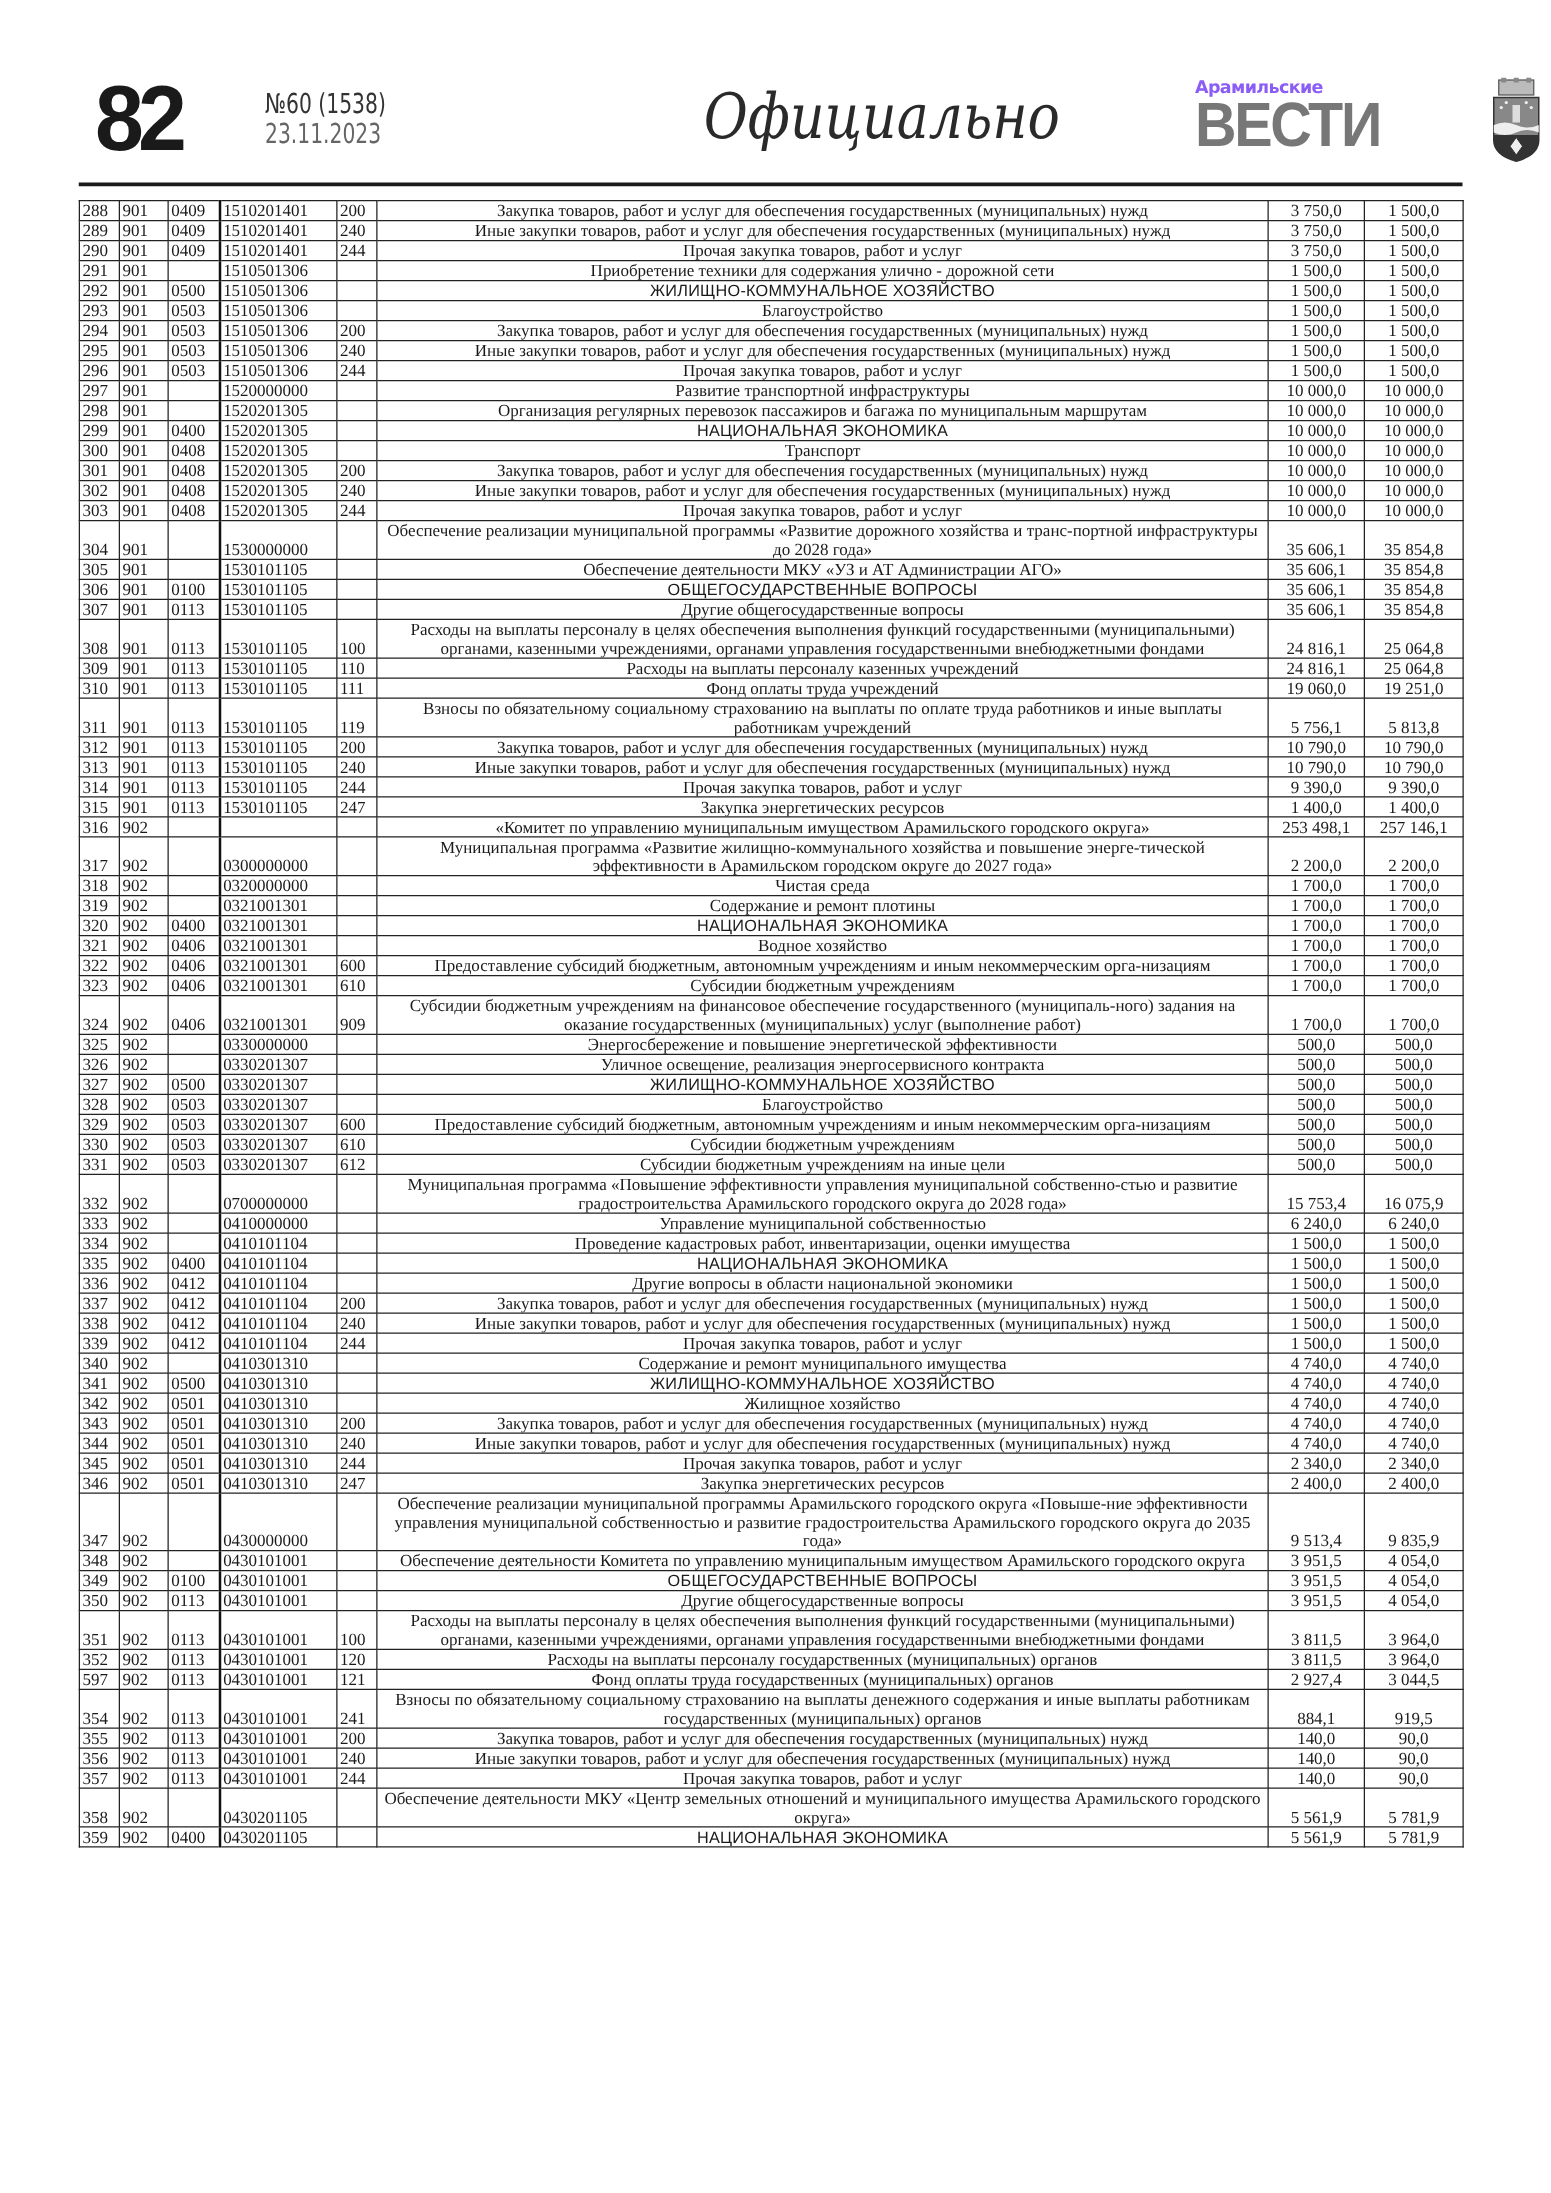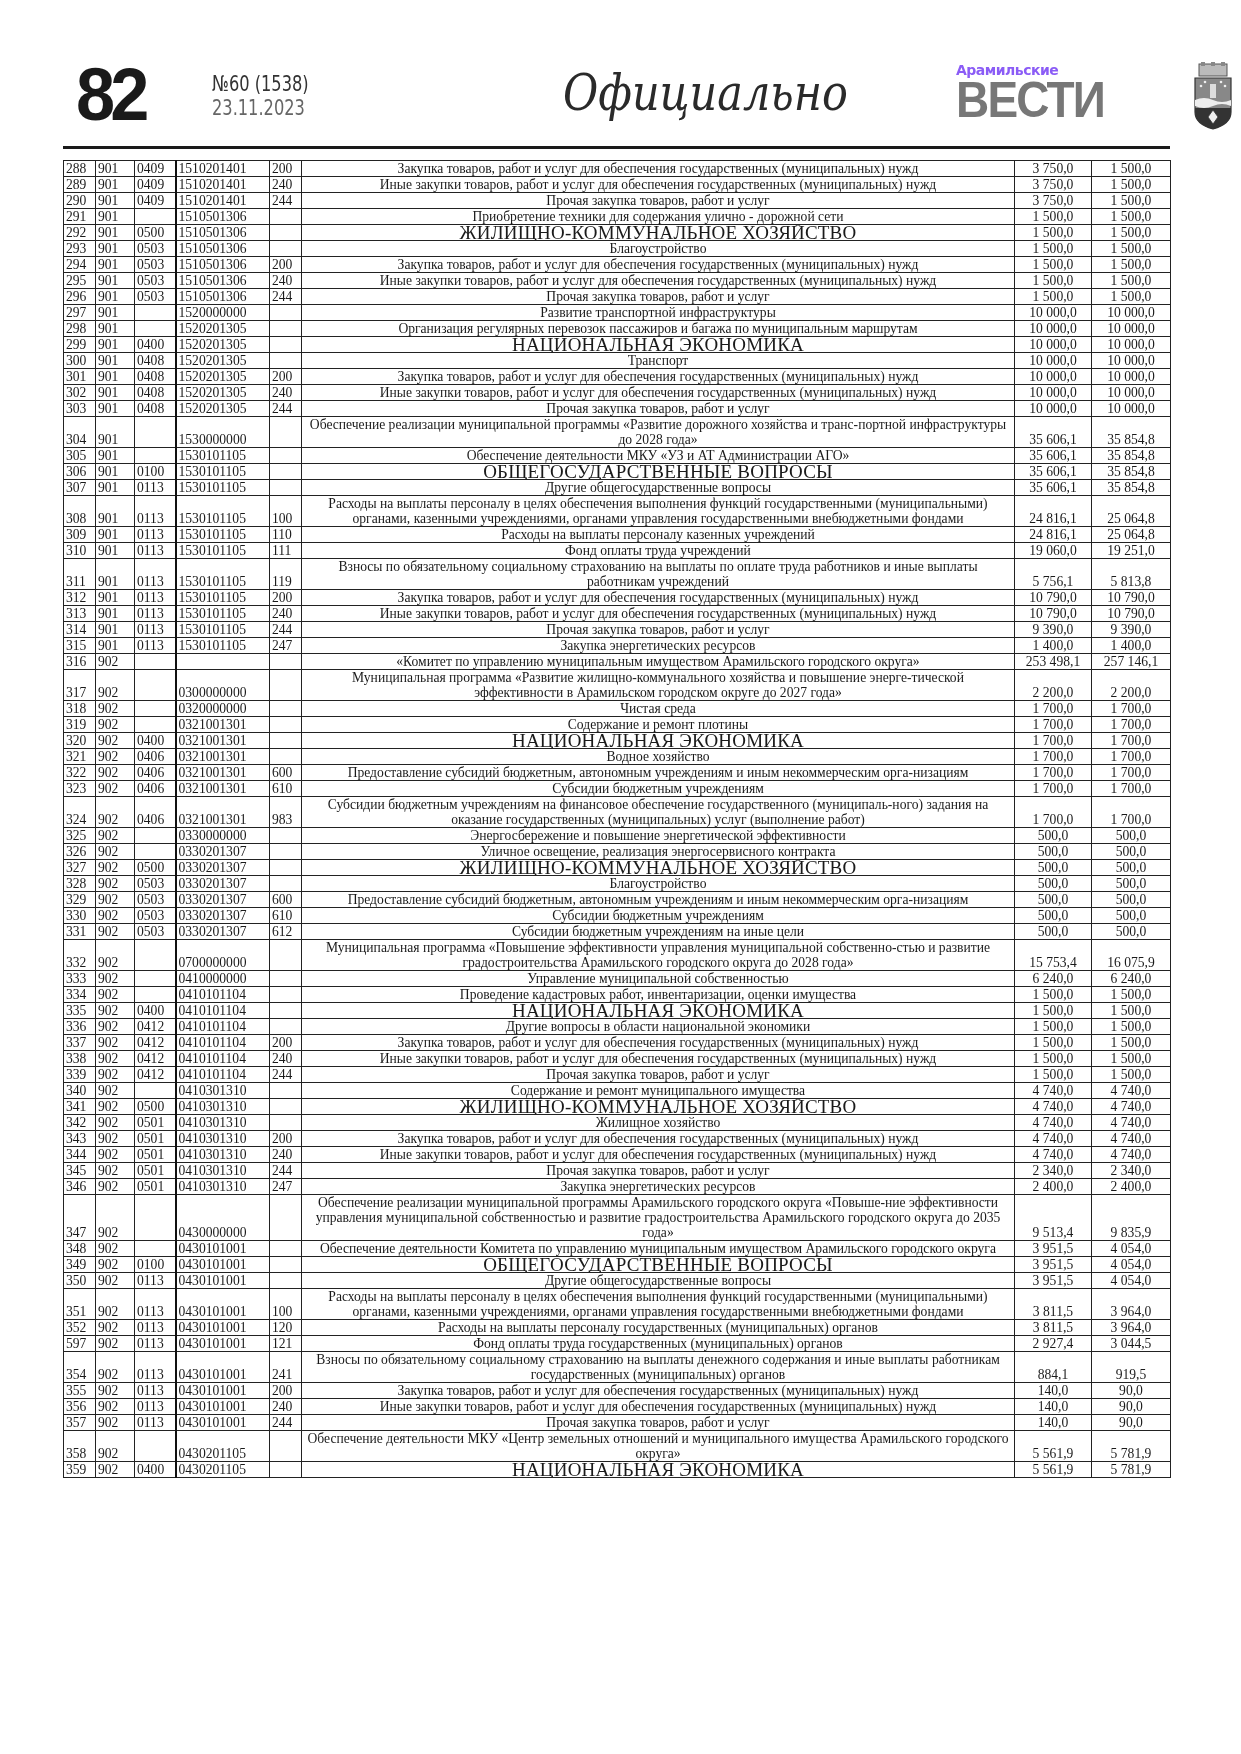--- a/index.html
+++ b/index.html
@@ -14,21 +14,21 @@
   .brand .bottom { font-family:"Liberation Sans", sans-serif; font-weight:bold; font-size:50px; color:#777; line-height:0.9; letter-spacing:-2px; transform:scaleX(0.92); transform-origin:left; }
   .crest { position:absolute; left:1125px; top:12px; width:44px; height:68px; }
   .header-rule { position:absolute; left:63px; top:146px; width:1107px; height:3px; background:#1a1a1a; }
 
   table.budget { position:absolute; left:63px; top:160px; width:1107px; border-collapse:collapse; table-layout:fixed; font-size:13.6px; line-height:15px; }
   table.budget td { border:1px solid #222; padding:0 2px; vertical-align:bottom; white-space:nowrap; overflow:hidden; }
   table.budget td.desc { white-space:normal; text-align:center; padding:0 4px; }
   table.budget td.num { text-align:center; }
   table.budget td.c-csr { border-left:2px solid #111; }
   table.budget td.c-n, table.budget td.c-ved, table.budget td.c-rz { text-align:left; }
-  table.budget td.upper { font-family:Liberation Serif, serif; font-size:19px; letter-spacing:0.2px; }
+  table.budget td.upper { font-family:Liberation Sans, sans-serif; font-size:13px; letter-spacing:0.2px; }
   col.w-n { width:32px; } col.w-ved { width:39px; } col.w-rz { width:41px; } col.w-csr { width:94px; } col.w-vr { width:32px; } col.w-desc { width:713px; } col.w-v1 { width:77px; } col.w-v2 { width:79px; }
 </style>
 </head>
 <body>
 
 <div class="header">
   <div class="page-num">82</div>
   <div class="issue">
     <div>№60 (1538)</div>
     <div class="date">23.11.2023</div>
@@ -426,21 +426,21 @@
         <td class="c-vr">610</td>
         <td class="desc">Субсидии бюджетным учреждениям</td>
         <td class="num">1 700,0</td>
         <td class="num">1 700,0</td>
       </tr>
       <tr>
         <td class="c-n">324</td>
         <td class="c-ved">902</td>
         <td class="c-rz">0406</td>
         <td class="c-csr">0321001301</td>
-        <td class="c-vr">983</td>
+        <td class="c-vr">909</td>
         <td class="desc">Субсидии бюджетным учреждениям на финансовое обеспечение государственного (муниципаль-ного) задания на оказание государственных (муниципальных) услуг (выполнение работ)</td>
         <td class="num">1 700,0</td>
         <td class="num">1 700,0</td>
       </tr>
       <tr>
         <td class="c-n">325</td>
         <td class="c-ved">902</td>
         <td class="c-rz"></td>
         <td class="c-csr">0330000000</td>
         <td class="c-vr"></td>

